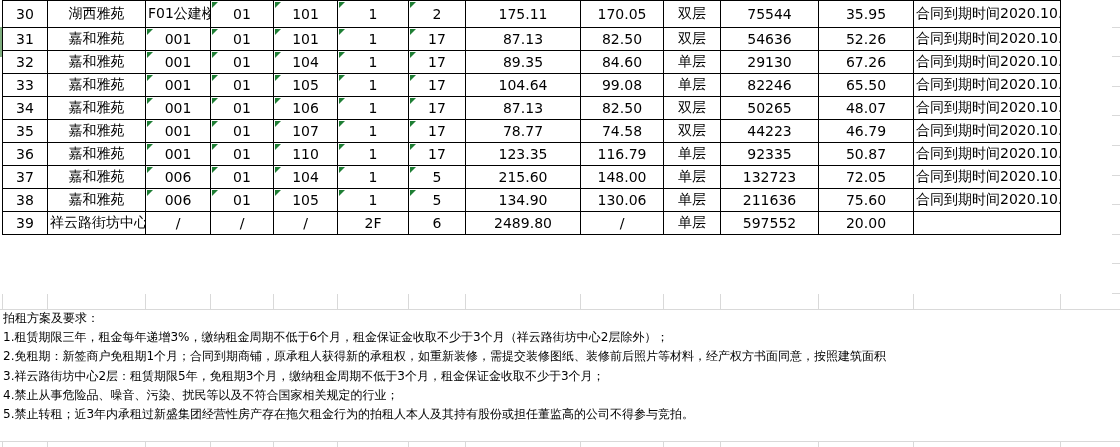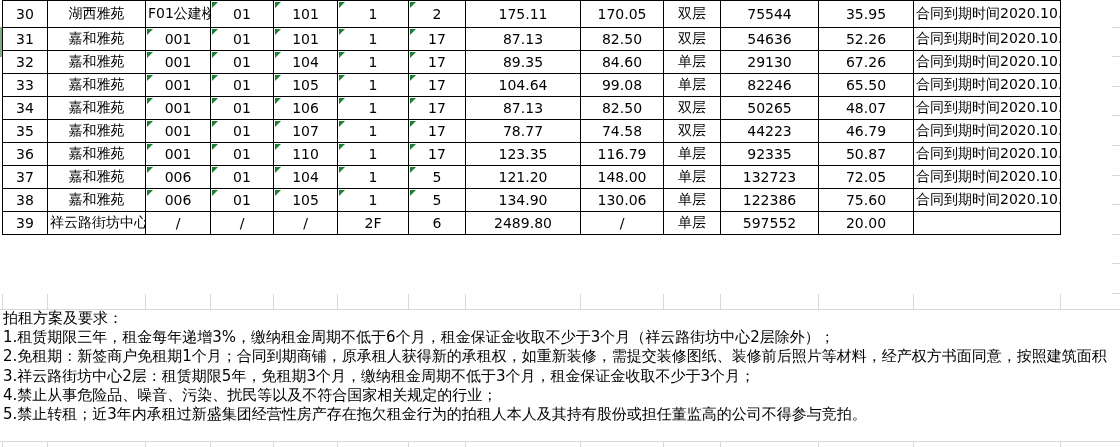--- a/index.html
+++ b/index.html
@@ -13,21 +13,21 @@
   table.rental tr.r-first{height:26.5px;}
   td.c11{font-size:16px;}
   td.c12{font-size:12.5px;letter-spacing:0;}
   .tri{position:absolute;top:1px;left:1px;width:0;height:0;
     border-top:6px solid #1e7e34;border-right:6px solid transparent;}
   .green-mark{position:absolute;left:0;top:27px;width:2px;height:30px;background:#7fae7f;}
 
   .gridline{position:absolute;background:#d9d9d9;}
 
   .notes{position:absolute;left:3px;top:309px;width:1117px;}
-  .note-line{height:19.2px;line-height:19.2px;font-size:15px;white-space:nowrap;overflow:hidden;}
+  .note-line{height:19.2px;line-height:19.2px;font-size:12px;white-space:nowrap;overflow:hidden;}
 </style>
 </head>
 <body>
 
 <div class="sheet">
 
   <table class="rental">
     <colgroup id="cols">
         <col style="width: 45px;">
         <col style="width: 98px;">
@@ -150,39 +150,39 @@
           <td class="c12"><span>合同到期时间2020.10.31</span></td>
         </tr>
         <tr>
           <td class="c0"><span>37</span></td>
           <td class="c1"><span>嘉和雅苑</span></td>
           <td class="c2"><span class="tri"></span><span>006</span></td>
           <td class="c3"><span class="tri"></span><span>01</span></td>
           <td class="c4"><span class="tri"></span><span>104</span></td>
           <td class="c5"><span class="tri"></span><span>1</span></td>
           <td class="c6"><span class="tri"></span><span>5</span></td>
-          <td class="c7"><span>121.20</span></td>
+          <td class="c7"><span>215.60</span></td>
           <td class="c8"><span>148.00</span></td>
           <td class="c9"><span>单层</span></td>
           <td class="c10"><span>132723</span></td>
           <td class="c11"><span>72.05</span></td>
           <td class="c12"><span>合同到期时间2020.10.4</span></td>
         </tr>
         <tr>
           <td class="c0"><span>38</span></td>
           <td class="c1"><span>嘉和雅苑</span></td>
           <td class="c2"><span class="tri"></span><span>006</span></td>
           <td class="c3"><span class="tri"></span><span>01</span></td>
           <td class="c4"><span class="tri"></span><span>105</span></td>
           <td class="c5"><span class="tri"></span><span>1</span></td>
           <td class="c6"><span class="tri"></span><span>5</span></td>
           <td class="c7"><span>134.90</span></td>
           <td class="c8"><span>130.06</span></td>
           <td class="c9"><span>单层</span></td>
-          <td class="c10"><span>122386</span></td>
+          <td class="c10"><span>211636</span></td>
           <td class="c11"><span>75.60</span></td>
           <td class="c12"><span>合同到期时间2020.10.4</span></td>
         </tr>
         <tr>
           <td class="c0"><span>39</span></td>
           <td class="c1"><span>祥云路街坊中心</span></td>
           <td class="c2"><span>/</span></td>
           <td class="c3"><span>/</span></td>
           <td class="c4"><span>/</span></td>
           <td class="c5"><span>2F</span></td>

